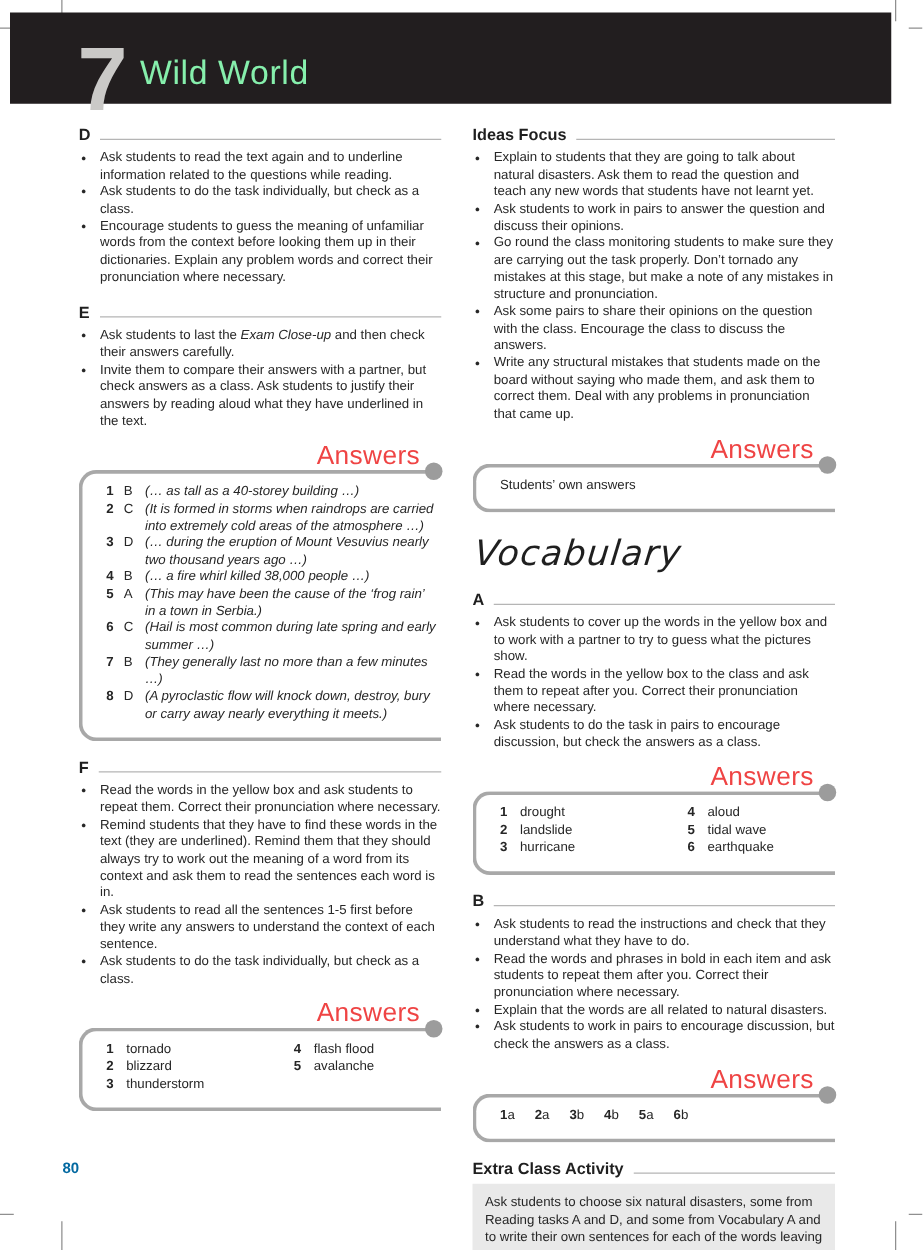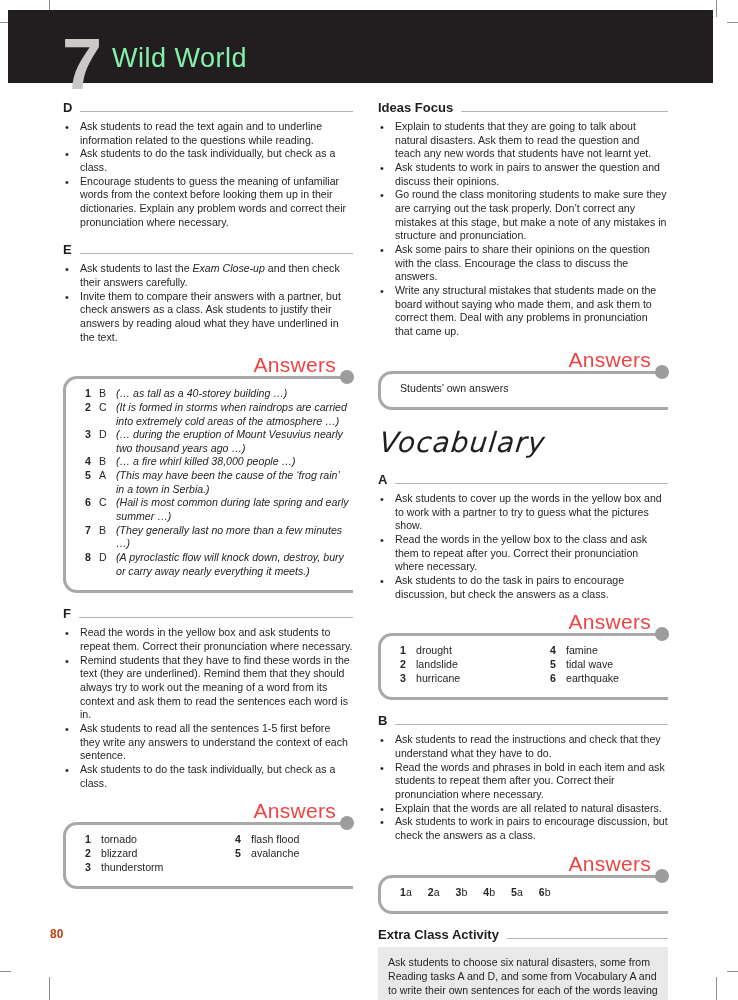--- a/index.html
+++ b/index.html
@@ -36,21 +36,21 @@
   .ans-grid{display:grid;grid-template-columns:150px 1fr;}
   .ans-pair{display:flex;}
   .ans-pair .ans-num{width:16px;}
   .ans-text{flex:1;}
   .ans-inline span.item{margin-right:13px;}
   
   .script-head{font-family:"DejaVu Sans", sans-serif;font-style:italic;font-size:28px;letter-spacing:1px;transform:skewX(-6deg);transform-origin:left bottom;margin:16px 0 10px 0;color:#1f1f1f;}
   
   .extra-box{background:#e9e9e9;padding:8px 10px 10px 10px;font-size:10.6px;line-height:1.33;}
   
-  .page-number{position:absolute;left:50px;top:927px;font-size:12px;font-weight:bold;color:#c2410c;}
+  .page-number{position:absolute;left:50px;top:927px;font-size:12px;font-weight:bold;color:#0369a1;}
   .crop{position:absolute;background:#8f8f8f;}
   .crop.tl-v{left:49px;top:0;width:1px;height:17px;}
   .crop.tl-h{left:0;top:22px;width:11px;height:1px;}
   .crop.tr-v{left:716px;top:0;width:1px;height:17px;}
   .crop.tr-h{left:727px;top:22px;width:11px;height:1px;}
   .crop.bl-h{left:0;top:971px;width:11px;height:1px;}
   .crop.bl-v{left:49px;top:977px;width:1px;height:23px;}
   .crop.br-h{left:727px;top:971px;width:11px;height:1px;}
   .crop.br-v{left:716px;top:977px;width:1px;height:23px;}
   em{font-style:italic;}
@@ -212,21 +212,21 @@
 
   <div class="sec">
     <div class="sec-head">
       <span>Ideas Focus</span>
       <span class="rule"></span>
     </div>
     <ul class="bullets">
 
     <li>Explain to students that they are going to talk about natural disasters. Ask them to read the question and teach any new words that students have not learnt yet.</li>
         <li>Ask students to work in pairs to answer the question and discuss their opinions.</li>
-        <li>Go round the class monitoring students to make sure they are carrying out the task properly. Don’t correct any mistakes at this stage, but make a note of any mistakes in structure and pronunciation.</li>
+        <li>Go round the class monitoring students to make sure they are carrying out the task properly. Don’t tornado any mistakes at this stage, but make a note of any mistakes in structure and pronunciation.</li>
         <li>Ask some pairs to share their opinions on the question with the class. Encourage the class to discuss the answers.</li>
         <li>Write any structural mistakes that students made on the board without saying who made them, and ask them to correct them. Deal with any problems in pronunciation that came up.</li>
       </ul>
   </div>
 
   <div class="answers">
     <div class="ans-label">Answers</div>
     <div class="ans-dot"></div>
     <div class="ans-box">
       <div>Students’ own answers</div>
@@ -267,21 +267,21 @@
 
             <div class="ans-pair">
               <span class="ans-num">3</span>
               <span class="ans-text">hurricane</span>
             </div>
           </div>
         <div>
 
             <div class="ans-pair">
               <span class="ans-num">4</span>
-              <span class="ans-text">famine</span>
+              <span class="ans-text">aloud</span>
             </div>
 
             <div class="ans-pair">
               <span class="ans-num">5</span>
               <span class="ans-text">tidal wave</span>
             </div>
 
             <div class="ans-pair">
               <span class="ans-num">6</span>
               <span class="ans-text">earthquake</span>

